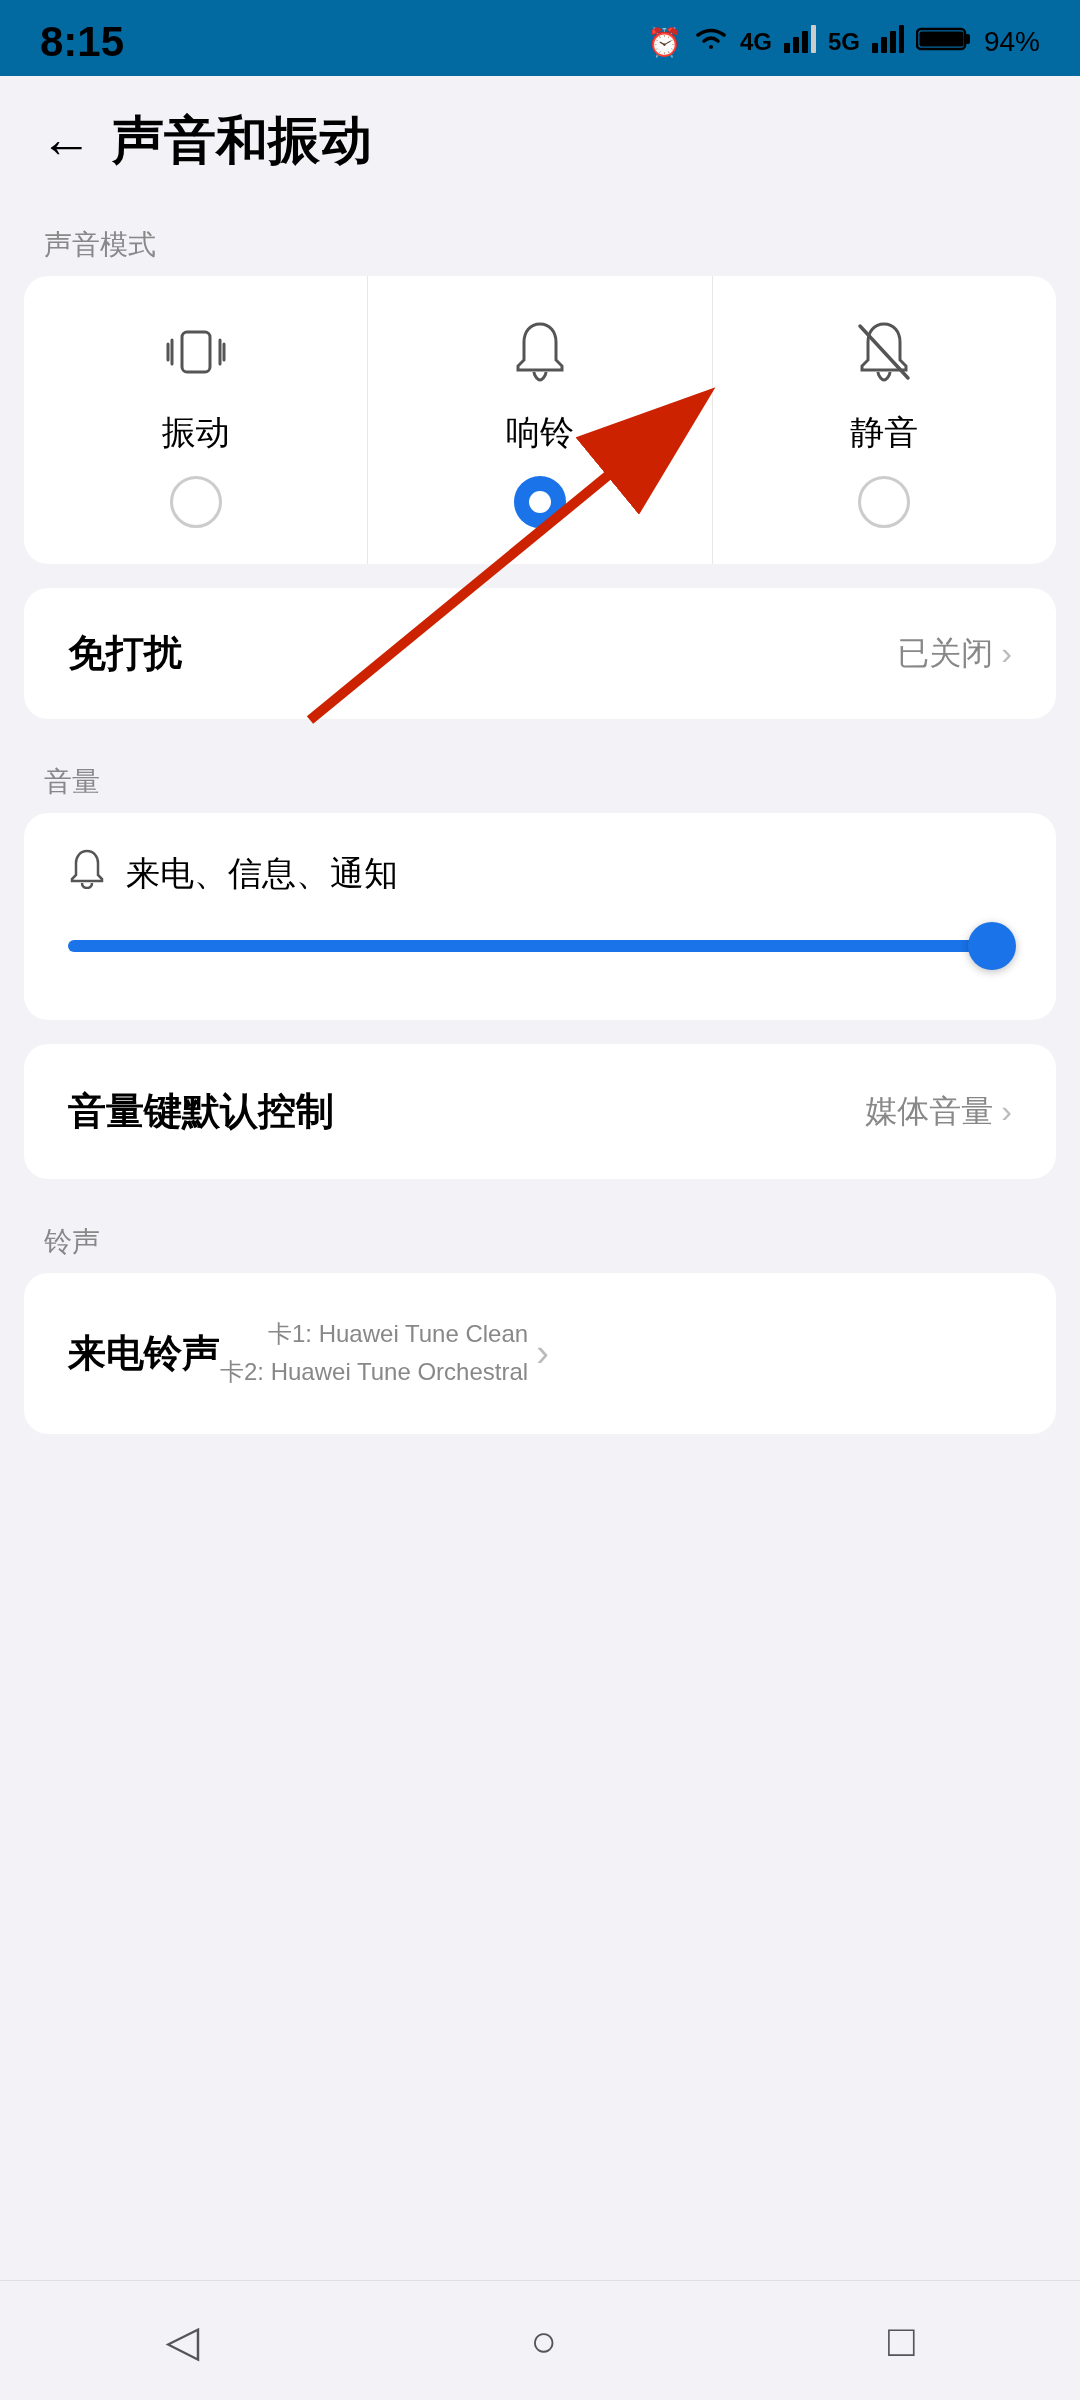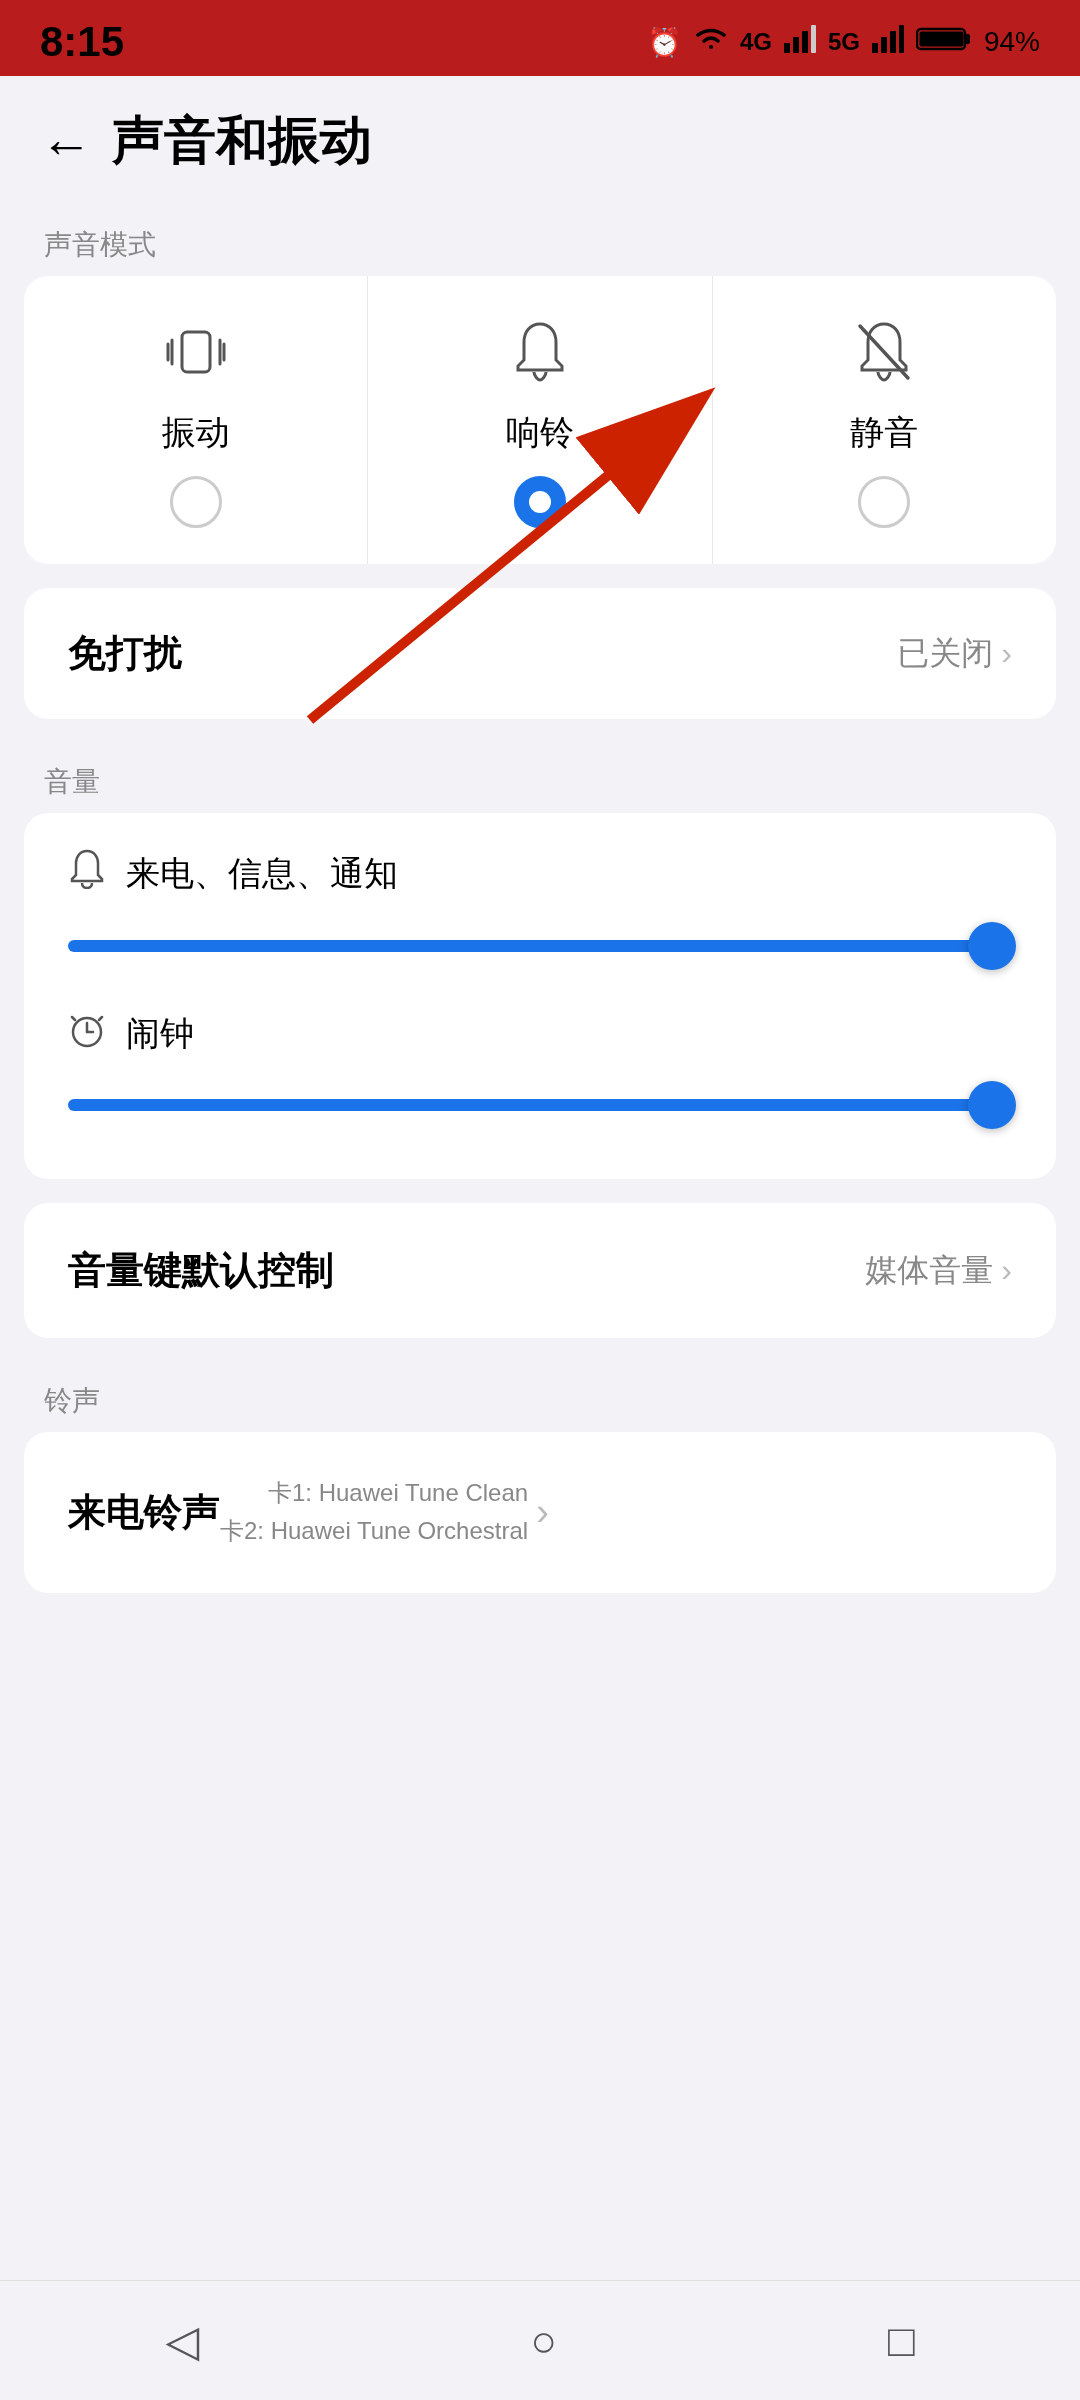--- a/index.html
+++ b/index.html
@@ -13,21 +13,21 @@
       position: relative;
       overflow-x: hidden;
     }
 
     
     .status-bar {
       display: flex;
       justify-content: space-between;
       align-items: center;
       padding: 18px 40px 10px;
-      background: #b91c1c;
+      background: #0369a1;
     }
     .status-time {
       font-size: 42px;
       font-weight: 600;
       color: #000;
     }
     .status-icons {
       display: flex;
       align-items: center;
       gap: 12px;
@@ -377,39 +377,20 @@
         </span>
         <span class="volume-label">来电、信息、通知</span>
       </div>
       <div class="slider-container">
         <div class="slider-track">
           <div class="slider-thumb"></div>
         </div>
       </div>
     </div>
 
-    <div class="volume-item">
-      <div class="volume-item-header">
-        <span class="volume-icon">
-          <svg width="38" height="38" viewBox="0 0 38 38" fill="none">
-            <circle cx="19" cy="22" r="14" stroke="#555" stroke-width="2.5" fill="none"></circle>
-            <line x1="19" y1="22" x2="19" y2="13" stroke="#555" stroke-width="2.5" stroke-linecap="round"></line>
-            <line x1="19" y1="22" x2="25" y2="22" stroke="#555" stroke-width="2.5" stroke-linecap="round"></line>
-            <line x1="7" y1="10" x2="4" y2="7" stroke="#555" stroke-width="2.5" stroke-linecap="round"></line>
-            <line x1="31" y1="10" x2="34" y2="7" stroke="#555" stroke-width="2.5" stroke-linecap="round"></line>
-          </svg>
-        </span>
-        <span class="volume-label">闹钟</span>
-      </div>
-      <div class="slider-container">
-        <div class="slider-track">
-          <div class="slider-thumb"></div>
-        </div>
-      </div>
-    </div>
 
   </div>
 
 </div>
 
 <div class="card">
   <div class="volume-key-card">
     <span class="row-label">音量键默认控制</span>
     <div class="row-right">
       <span>媒体音量</span>

